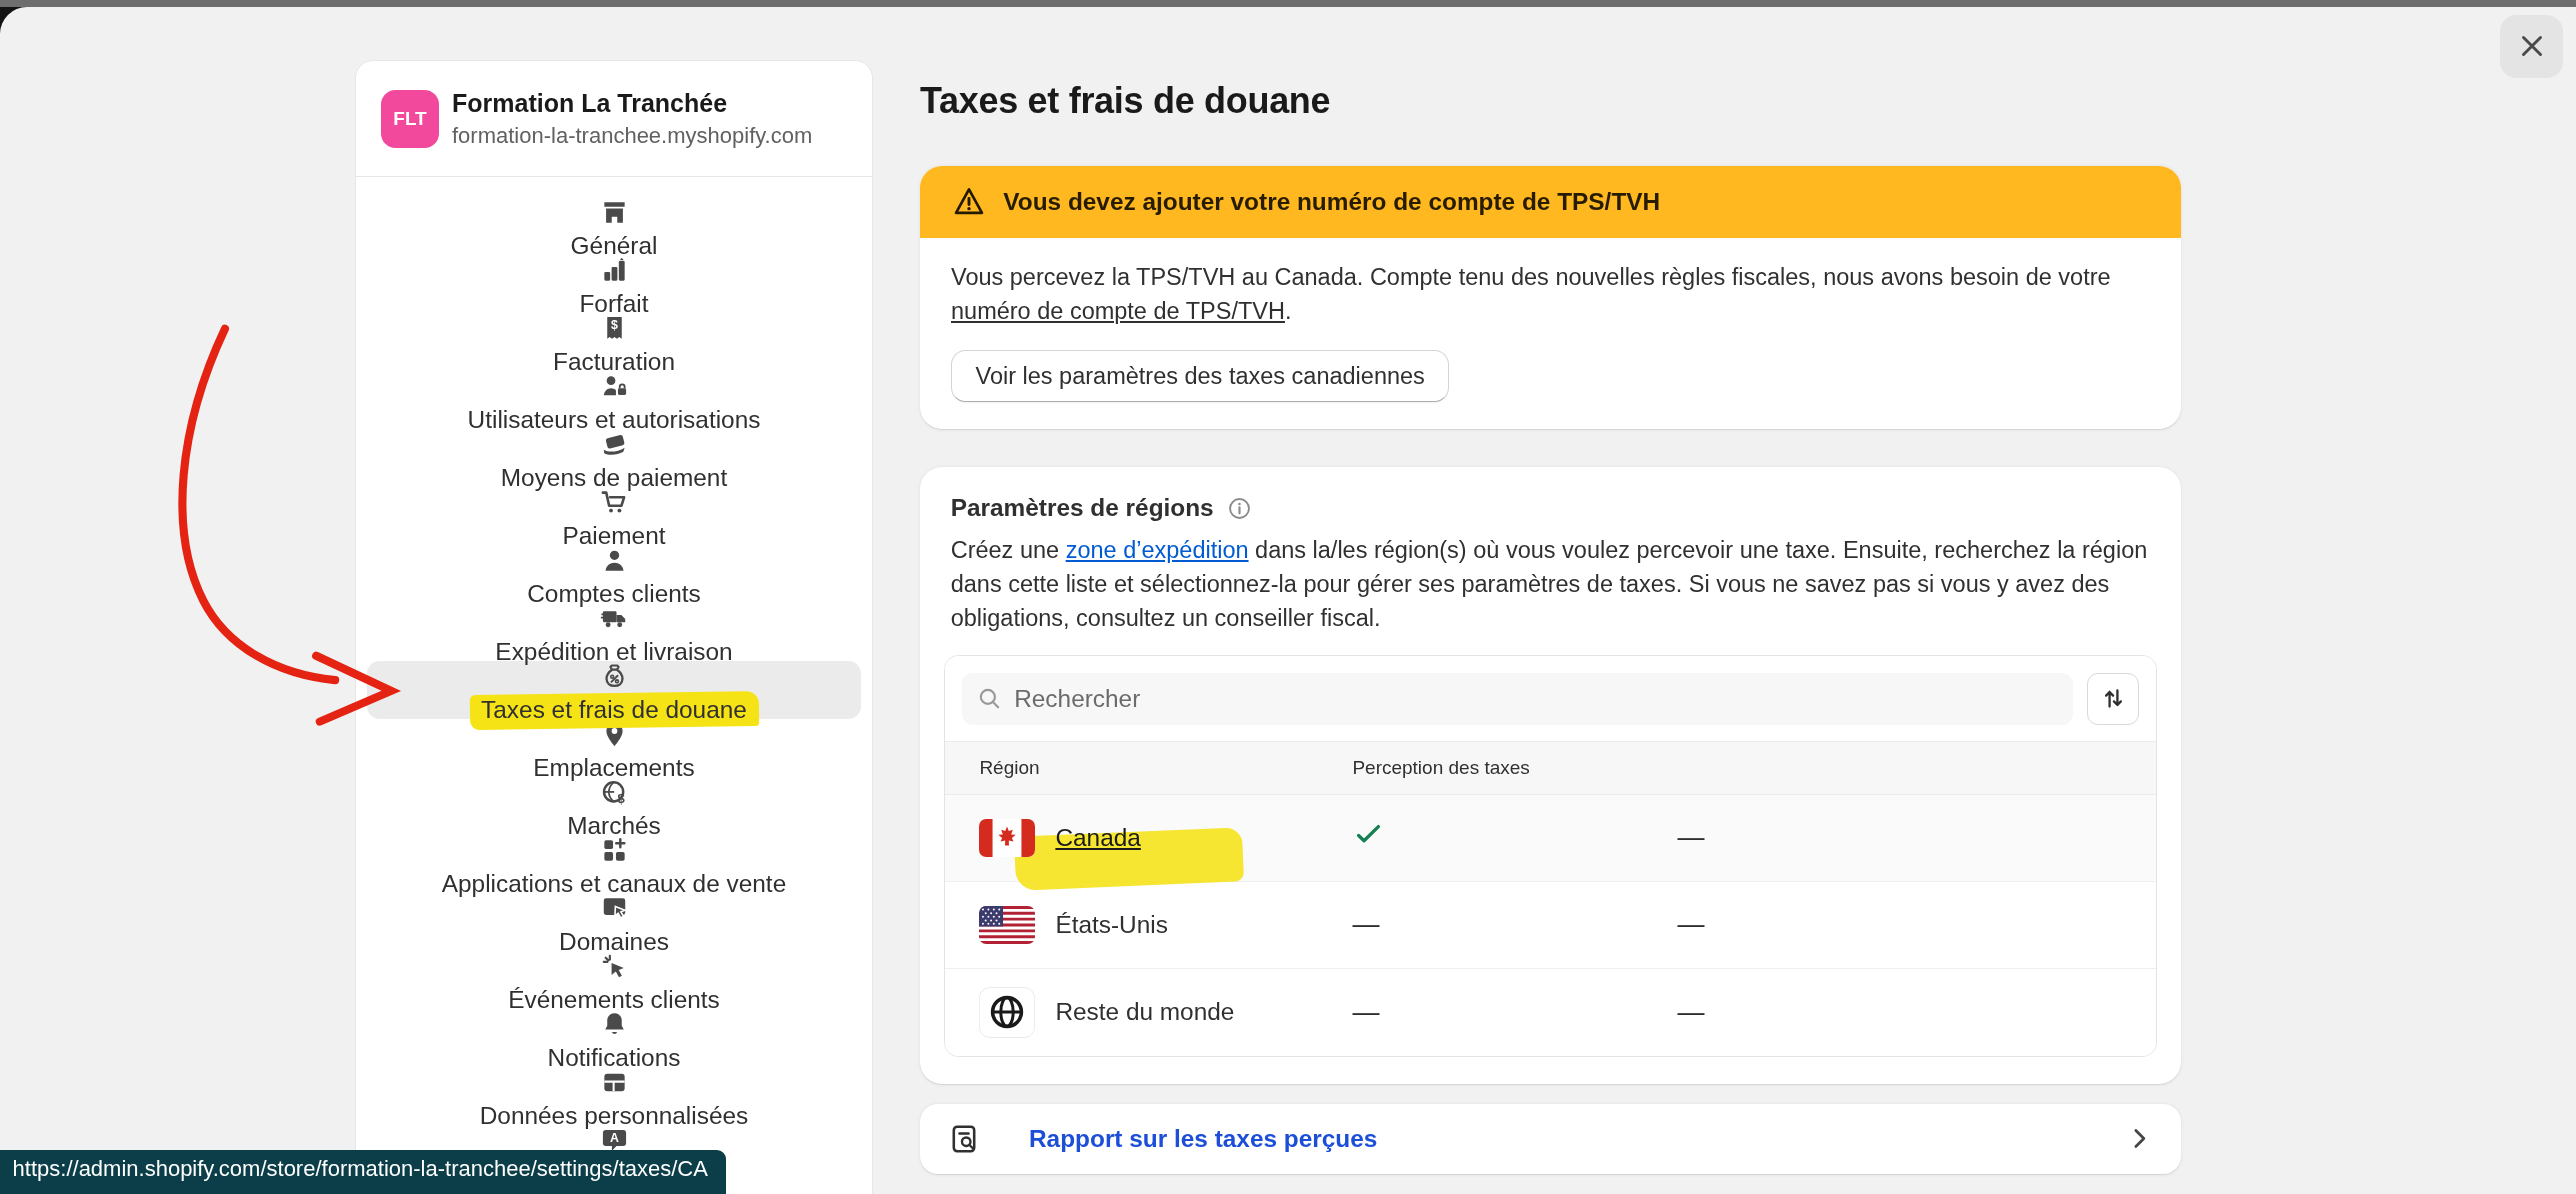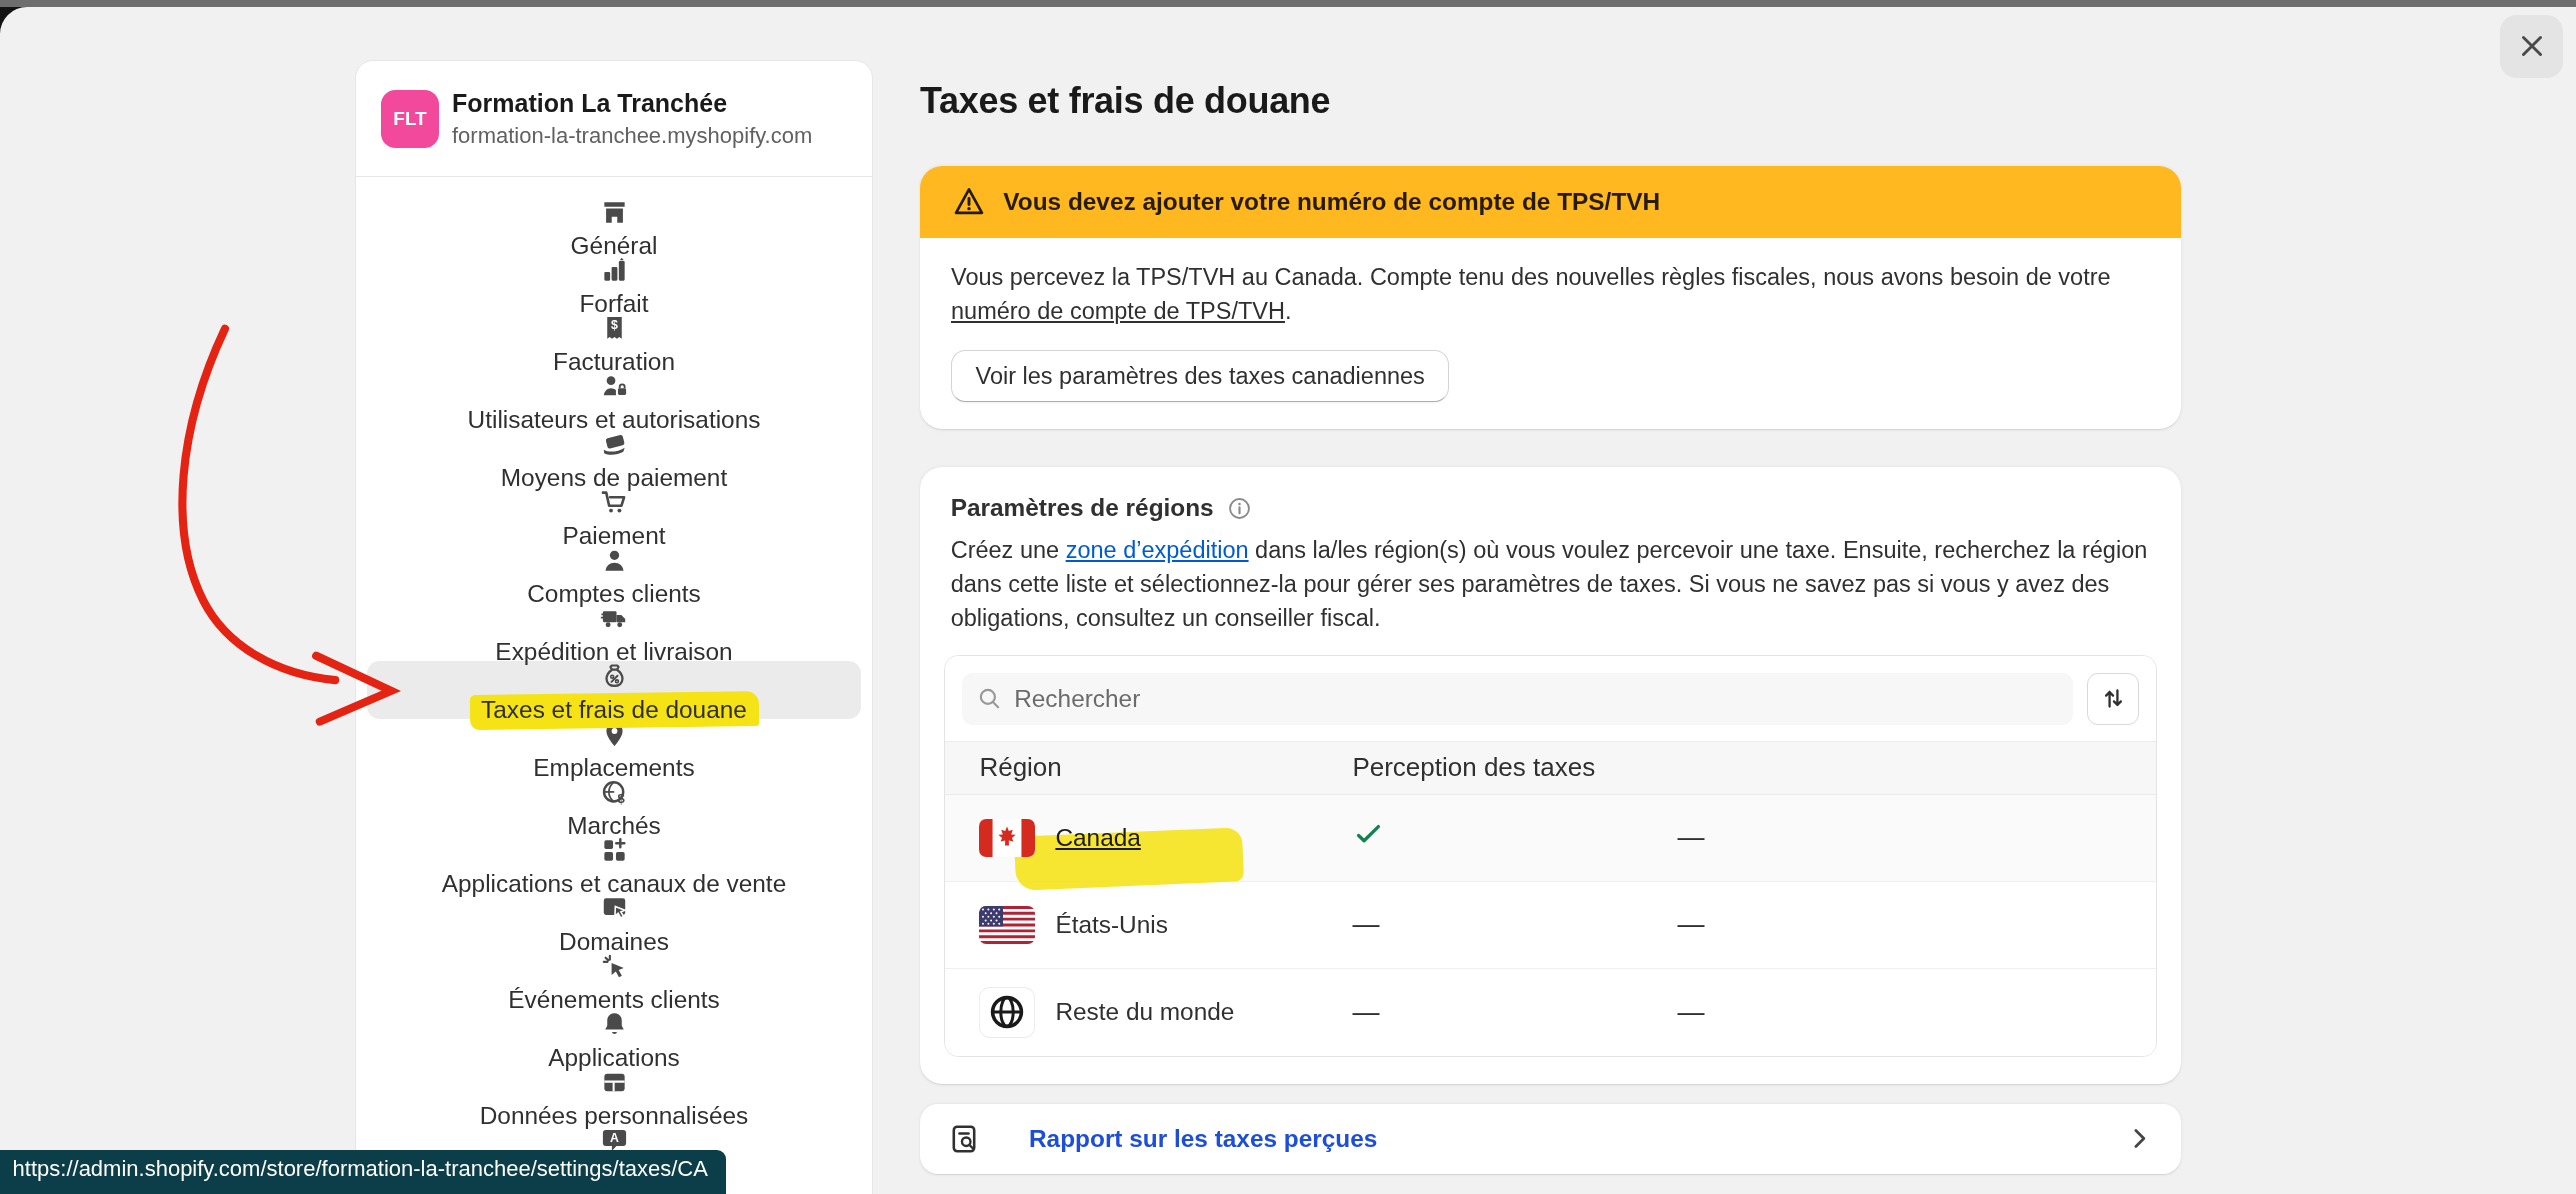--- a/index.html
+++ b/index.html
@@ -64,21 +64,21 @@
   .search-field svg { width:27px; height:27px; flex:0 0 auto; }
   .search-input { border:none; outline:none; background:transparent; flex:1;
     font-size:24.4px; color:#303030; font-family:inherit; }
   .search-input::placeholder { color:#6b6b6b; opacity:1; }
   .sort-btn { width:52px; height:52px; background:#fff; border:1.4px solid #d9d9d9; border-radius:11px;
     display:flex; align-items:center; justify-content:center; cursor:pointer; }
   .sort-btn svg { width:29px; height:29px; }
 
   .tbl-header { display:grid; grid-template-columns:407px 325px auto; align-items:center;
     height:54px; background:#f7f7f7; border-top:1.4px solid #ebebeb; border-bottom:1.4px solid #ebebeb;
-    font-size:26px; color:#303030; }
+    font-size:19px; color:#303030; }
   .tbl-header .c1 { padding-left:34px; }
   .tbl-row { display:grid; grid-template-columns:407px 325px auto; align-items:center;
     min-height:87px; border-bottom:1.4px solid #efefef; background:#fff; font-size:24.4px; color:#303030; }
   .tbl-row:last-child { border-bottom:none; }
   .tbl-row.shaded { background:#fafafa; }
   .cell-region { display:flex; align-items:center; gap:20px; padding-left:34px; position:relative; }
   .media-box { width:56px; height:38px; border-radius:7.2px; overflow:hidden; position:relative; z-index:1;
     box-shadow:inset 0 0 0 0.9px rgba(0,0,0,.12); flex:0 0 auto; display:flex; align-items:center; justify-content:center; background:#fff; }
   .media-box.globe-box { height:51px; box-shadow:inset 0 0 0 0.9px rgba(0,0,0,.08); border-radius:11px; }
   .media-box svg.flag { width:100%; height:100%; display:block; }
@@ -269,21 +269,21 @@
         </span>
         <span class="mi-label">Événements clients</span>
       </div>
       <div class="menu-item">
         <span class="mi-icon">
           <svg viewBox="0 0 20 20">
             <path d="M10 2.2c-2.8 0-5 2.2-5 5v3.6l-1.4 2.6h12.8L15 10.8V7.2c0-2.8-2.2-5-5-5z" fill="#4a4a4a"></path>
             <path d="M8.2 15.2a1.9 1.9 0 0 0 3.6 0z" fill="#4a4a4a"></path>
           </svg>
         </span>
-        <span class="mi-label">Applications</span>
+        <span class="mi-label">Notifications</span>
       </div>
       <div class="menu-item">
         <span class="mi-icon">
           <svg viewBox="0 0 20 20">
             <rect x="3" y="4" width="14" height="12" rx="2" fill="#4a4a4a"></rect>
             <path d="M3 9.4h14M9.4 9.4V16" stroke="#ffffff" stroke-width="1.4"></path>
           </svg>
         </span>
         <span class="mi-label">Données personnalisées</span>
       </div>

